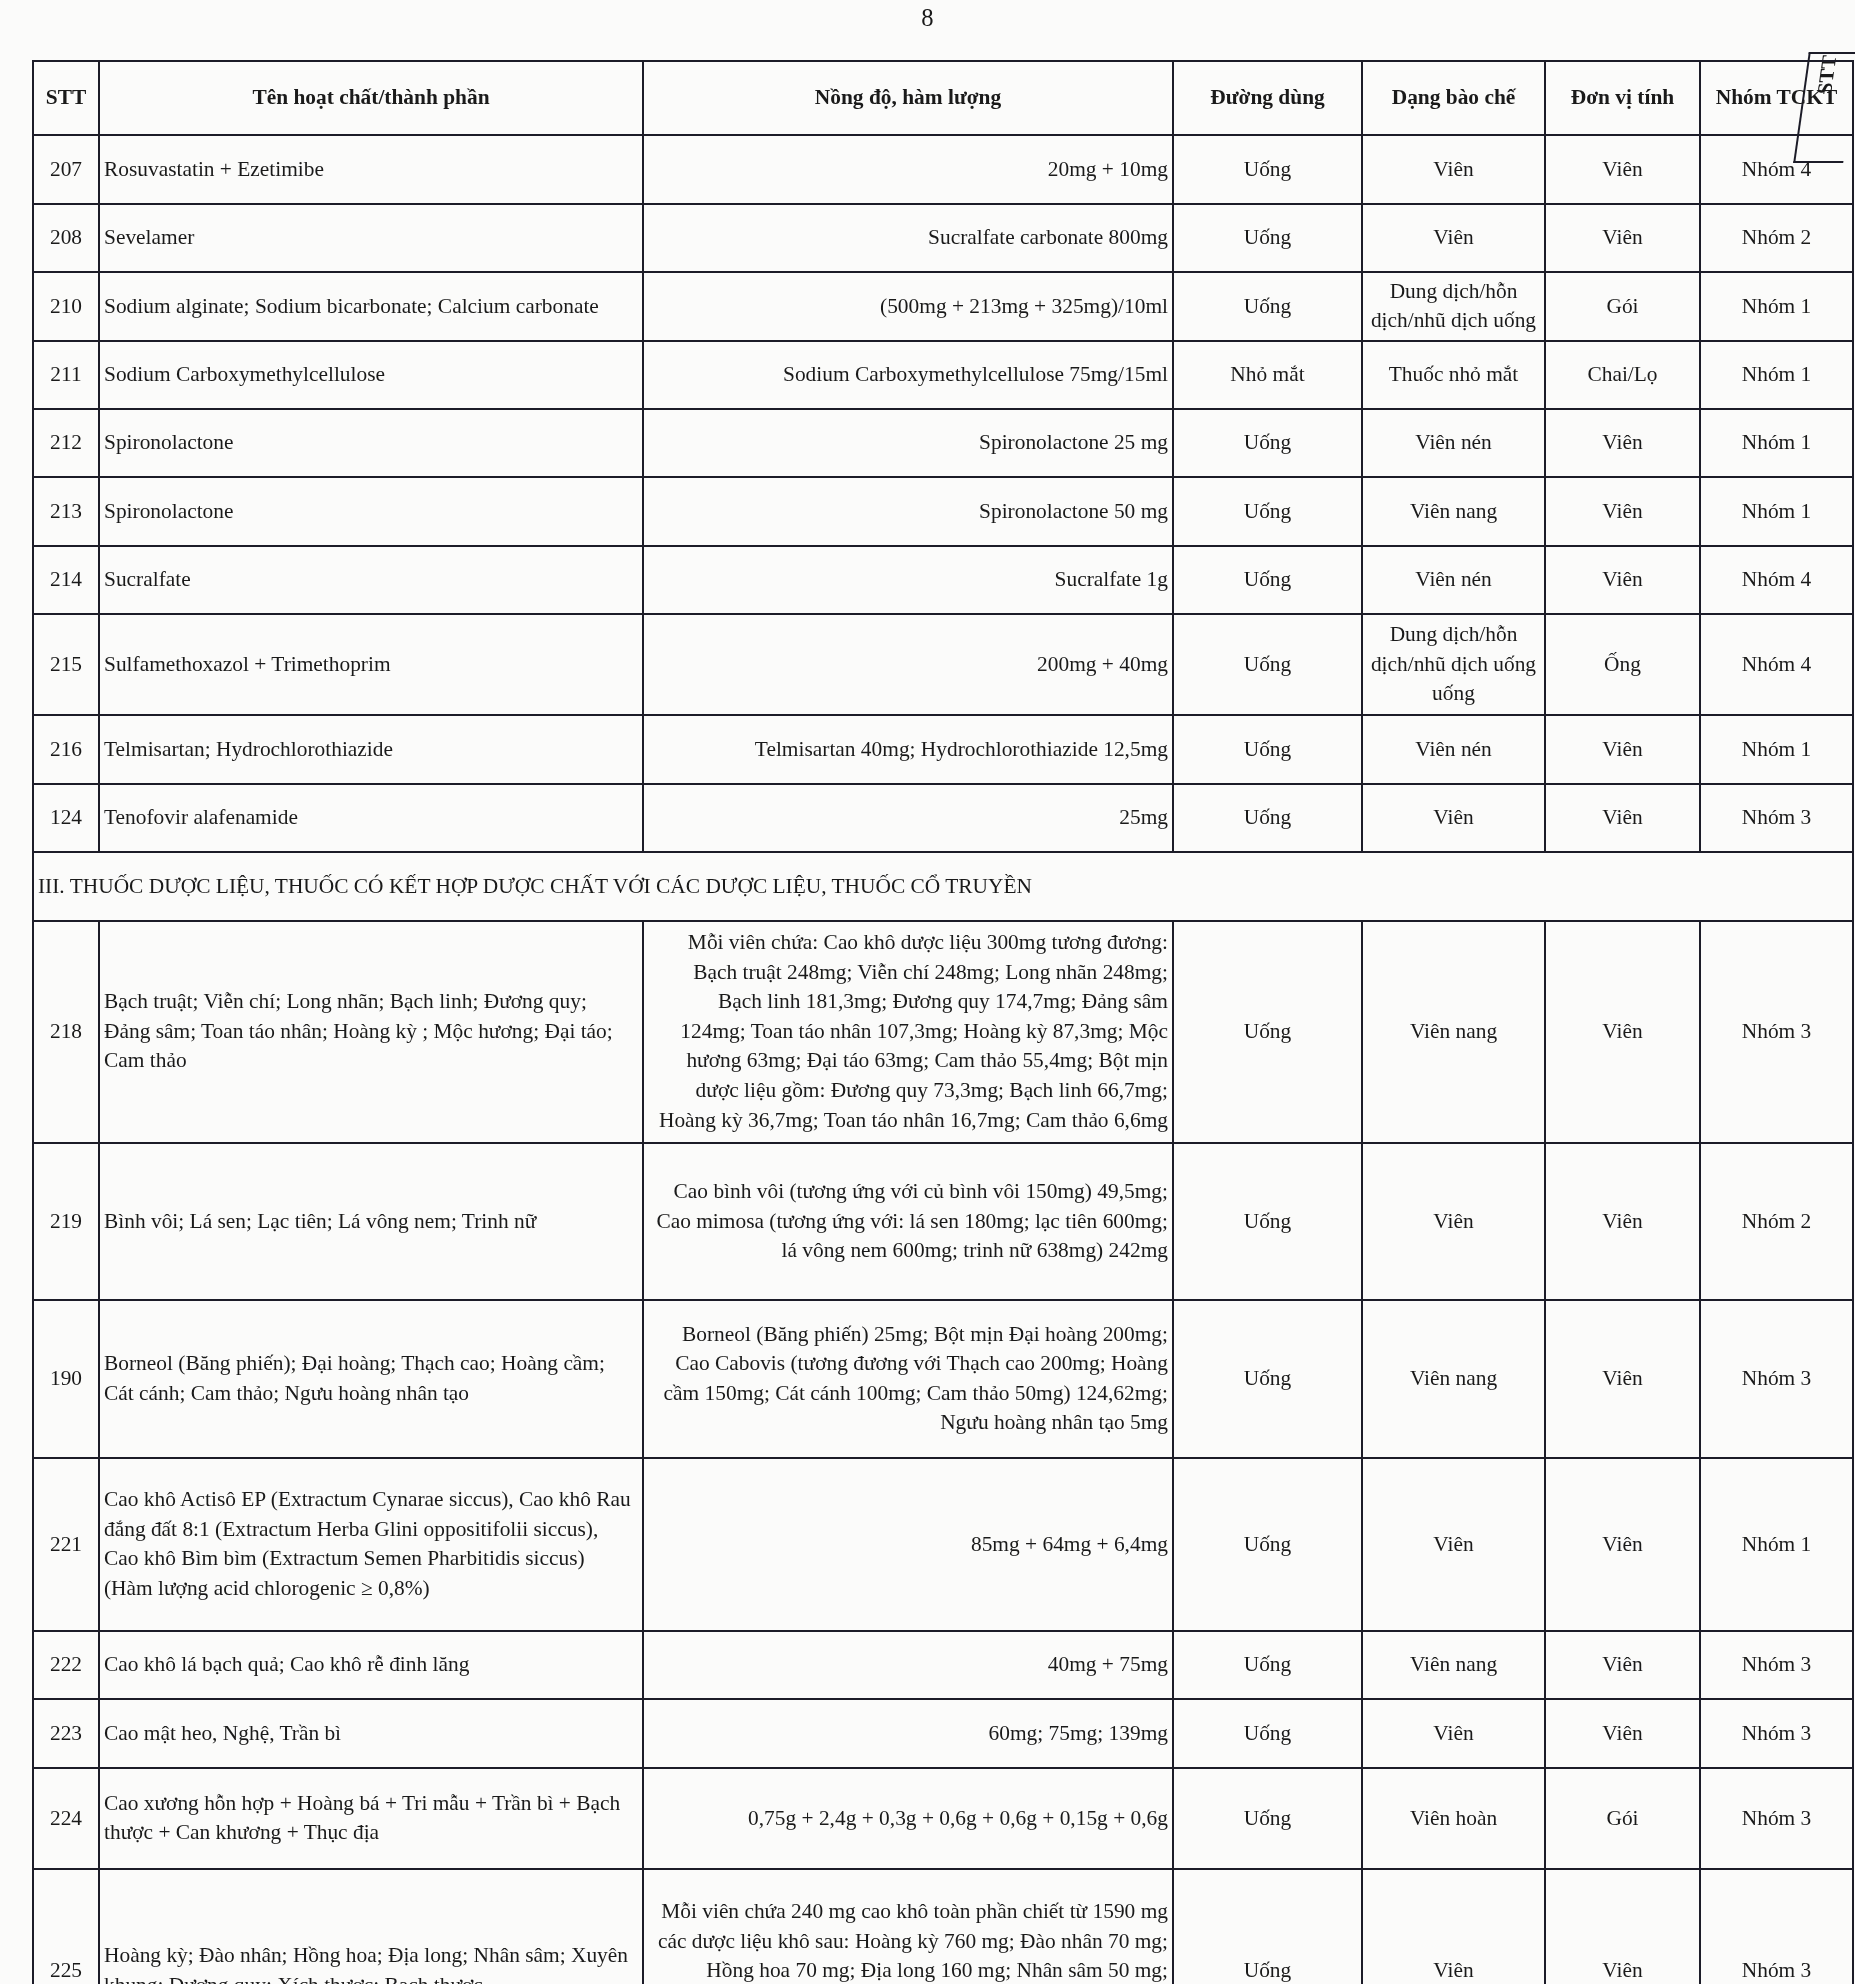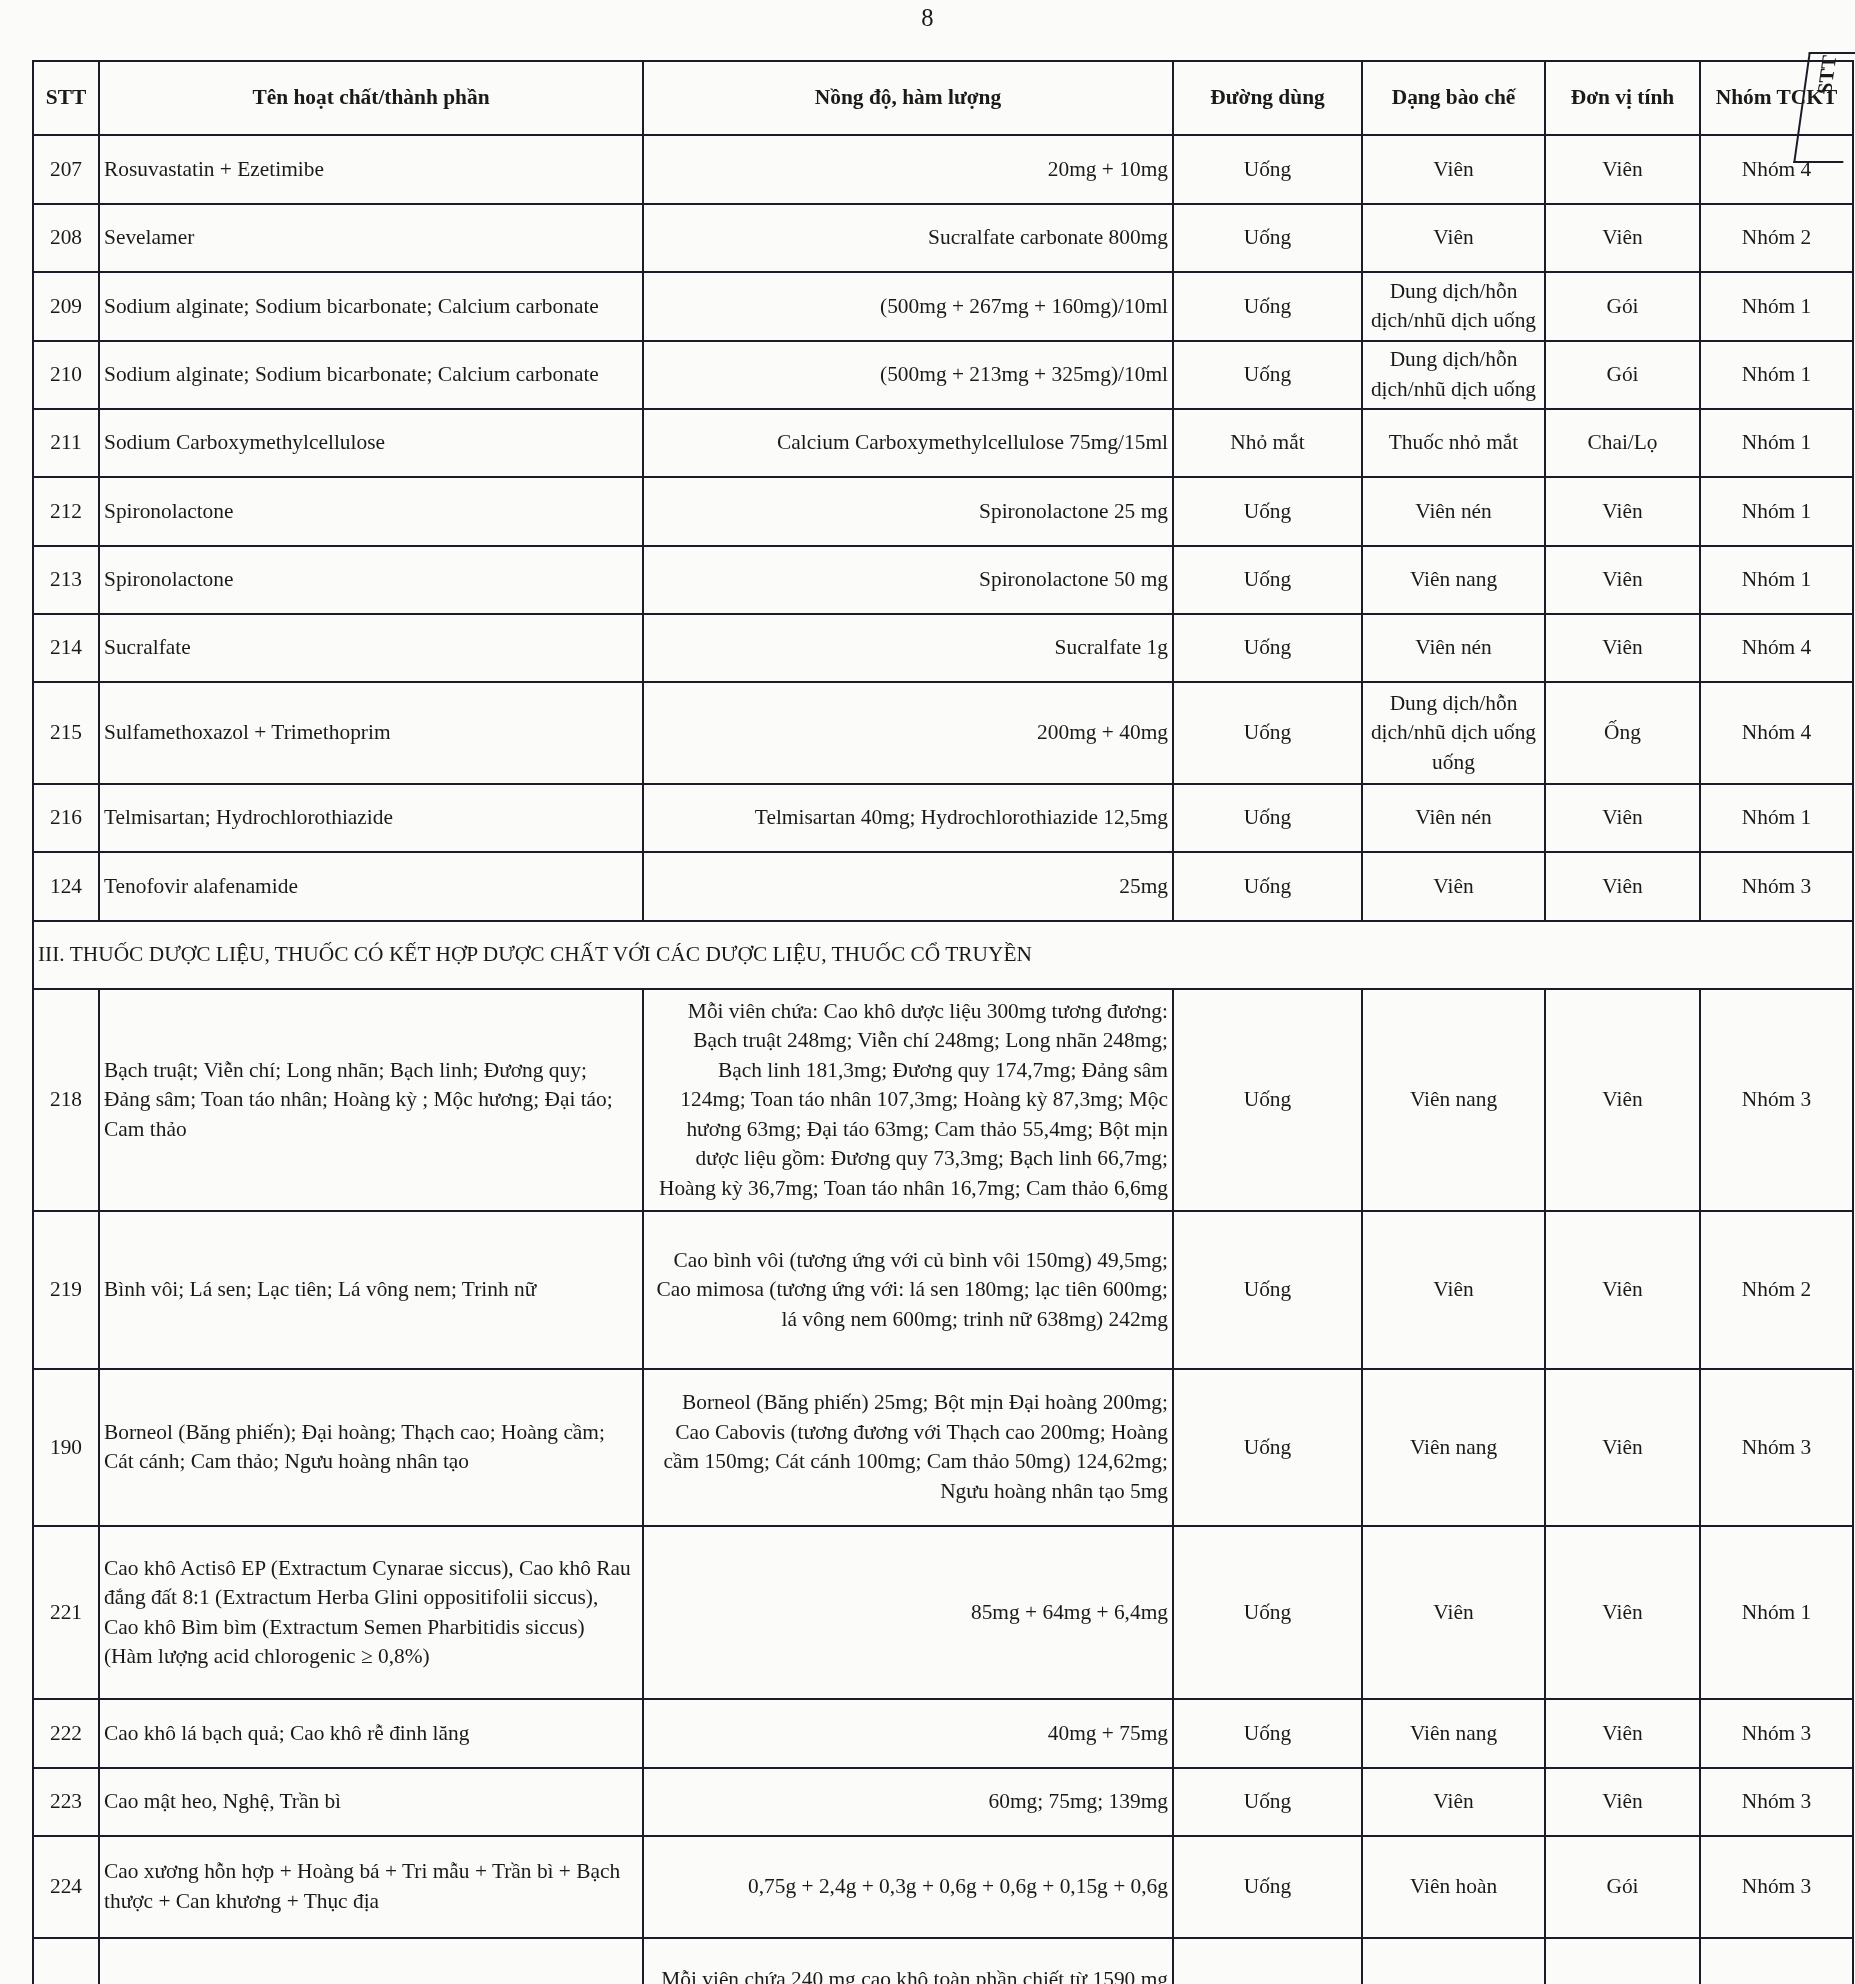--- a/index.html
+++ b/index.html
@@ -99,41 +99,32 @@
         <tr class="r-1">
           <td class="stt">208</td>
           <td class="name">Sevelamer</td>
           <td class="conc">Sucralfate carbonate 800mg</td>
           <td class="center">Uống</td>
           <td class="center">Viên</td>
           <td class="center">Viên</td>
           <td class="center">Nhóm 2</td>
         </tr>
         <tr class="r-1">
-          <td class="stt">209</td>
-          <td class="name">Sodium alginate; Sodium bicarbonate; Calcium carbonate</td>
-          <td class="conc">(500mg + 267mg + 160mg)/10ml</td>
-          <td class="center">Uống</td>
-          <td class="center">Dung dịch/hỗn dịch/nhũ dịch uống</td>
-          <td class="center">Gói</td>
-          <td class="center">Nhóm 1</td>
-        </tr>
-        <tr class="r-1">
           <td class="stt">210</td>
           <td class="name">Sodium alginate; Sodium bicarbonate; Calcium carbonate</td>
           <td class="conc">(500mg + 213mg + 325mg)/10ml</td>
           <td class="center">Uống</td>
           <td class="center">Dung dịch/hỗn dịch/nhũ dịch uống</td>
           <td class="center">Gói</td>
           <td class="center">Nhóm 1</td>
         </tr>
         <tr class="r-1">
           <td class="stt">211</td>
           <td class="name">Sodium Carboxymethylcellulose</td>
-          <td class="conc">Calcium Carboxymethylcellulose 75mg/15ml</td>
+          <td class="conc">Sodium Carboxymethylcellulose 75mg/15ml</td>
           <td class="center">Nhỏ mắt</td>
           <td class="center">Thuốc nhỏ mắt</td>
           <td class="center">Chai/Lọ</td>
           <td class="center">Nhóm 1</td>
         </tr>
         <tr class="r-1">
           <td class="stt">212</td>
           <td class="name">Spironolactone</td>
           <td class="conc">Spironolactone 25 mg</td>
           <td class="center">Uống</td>

